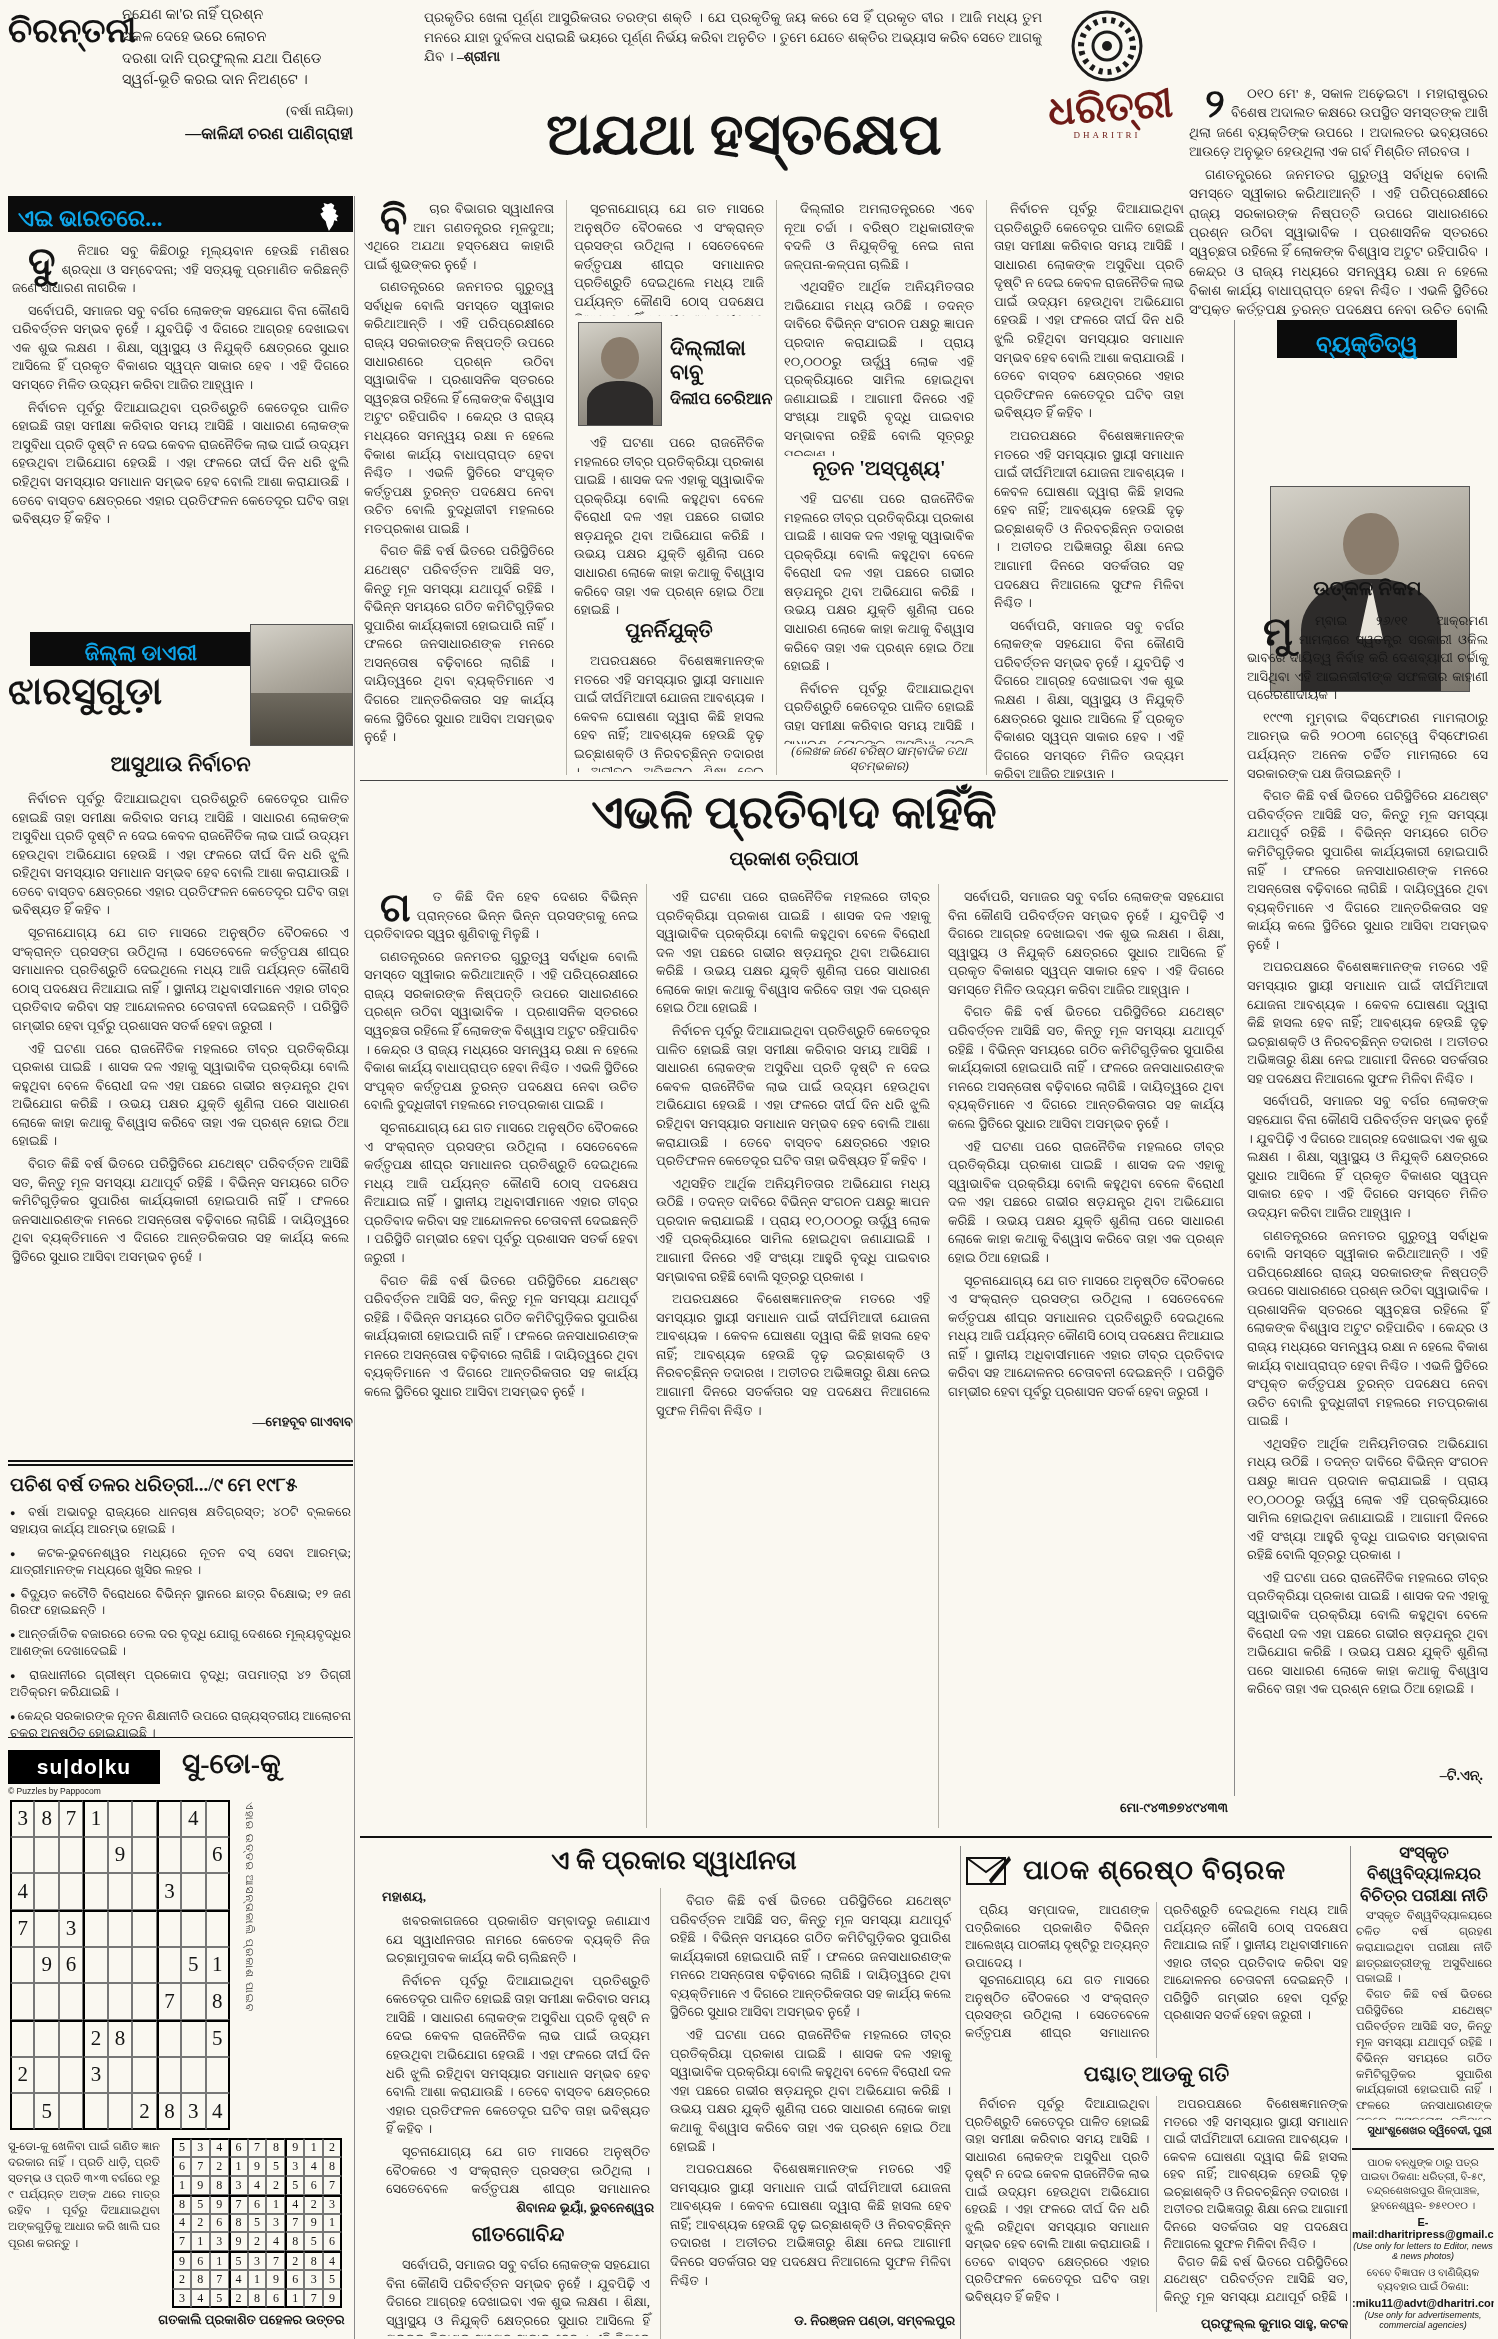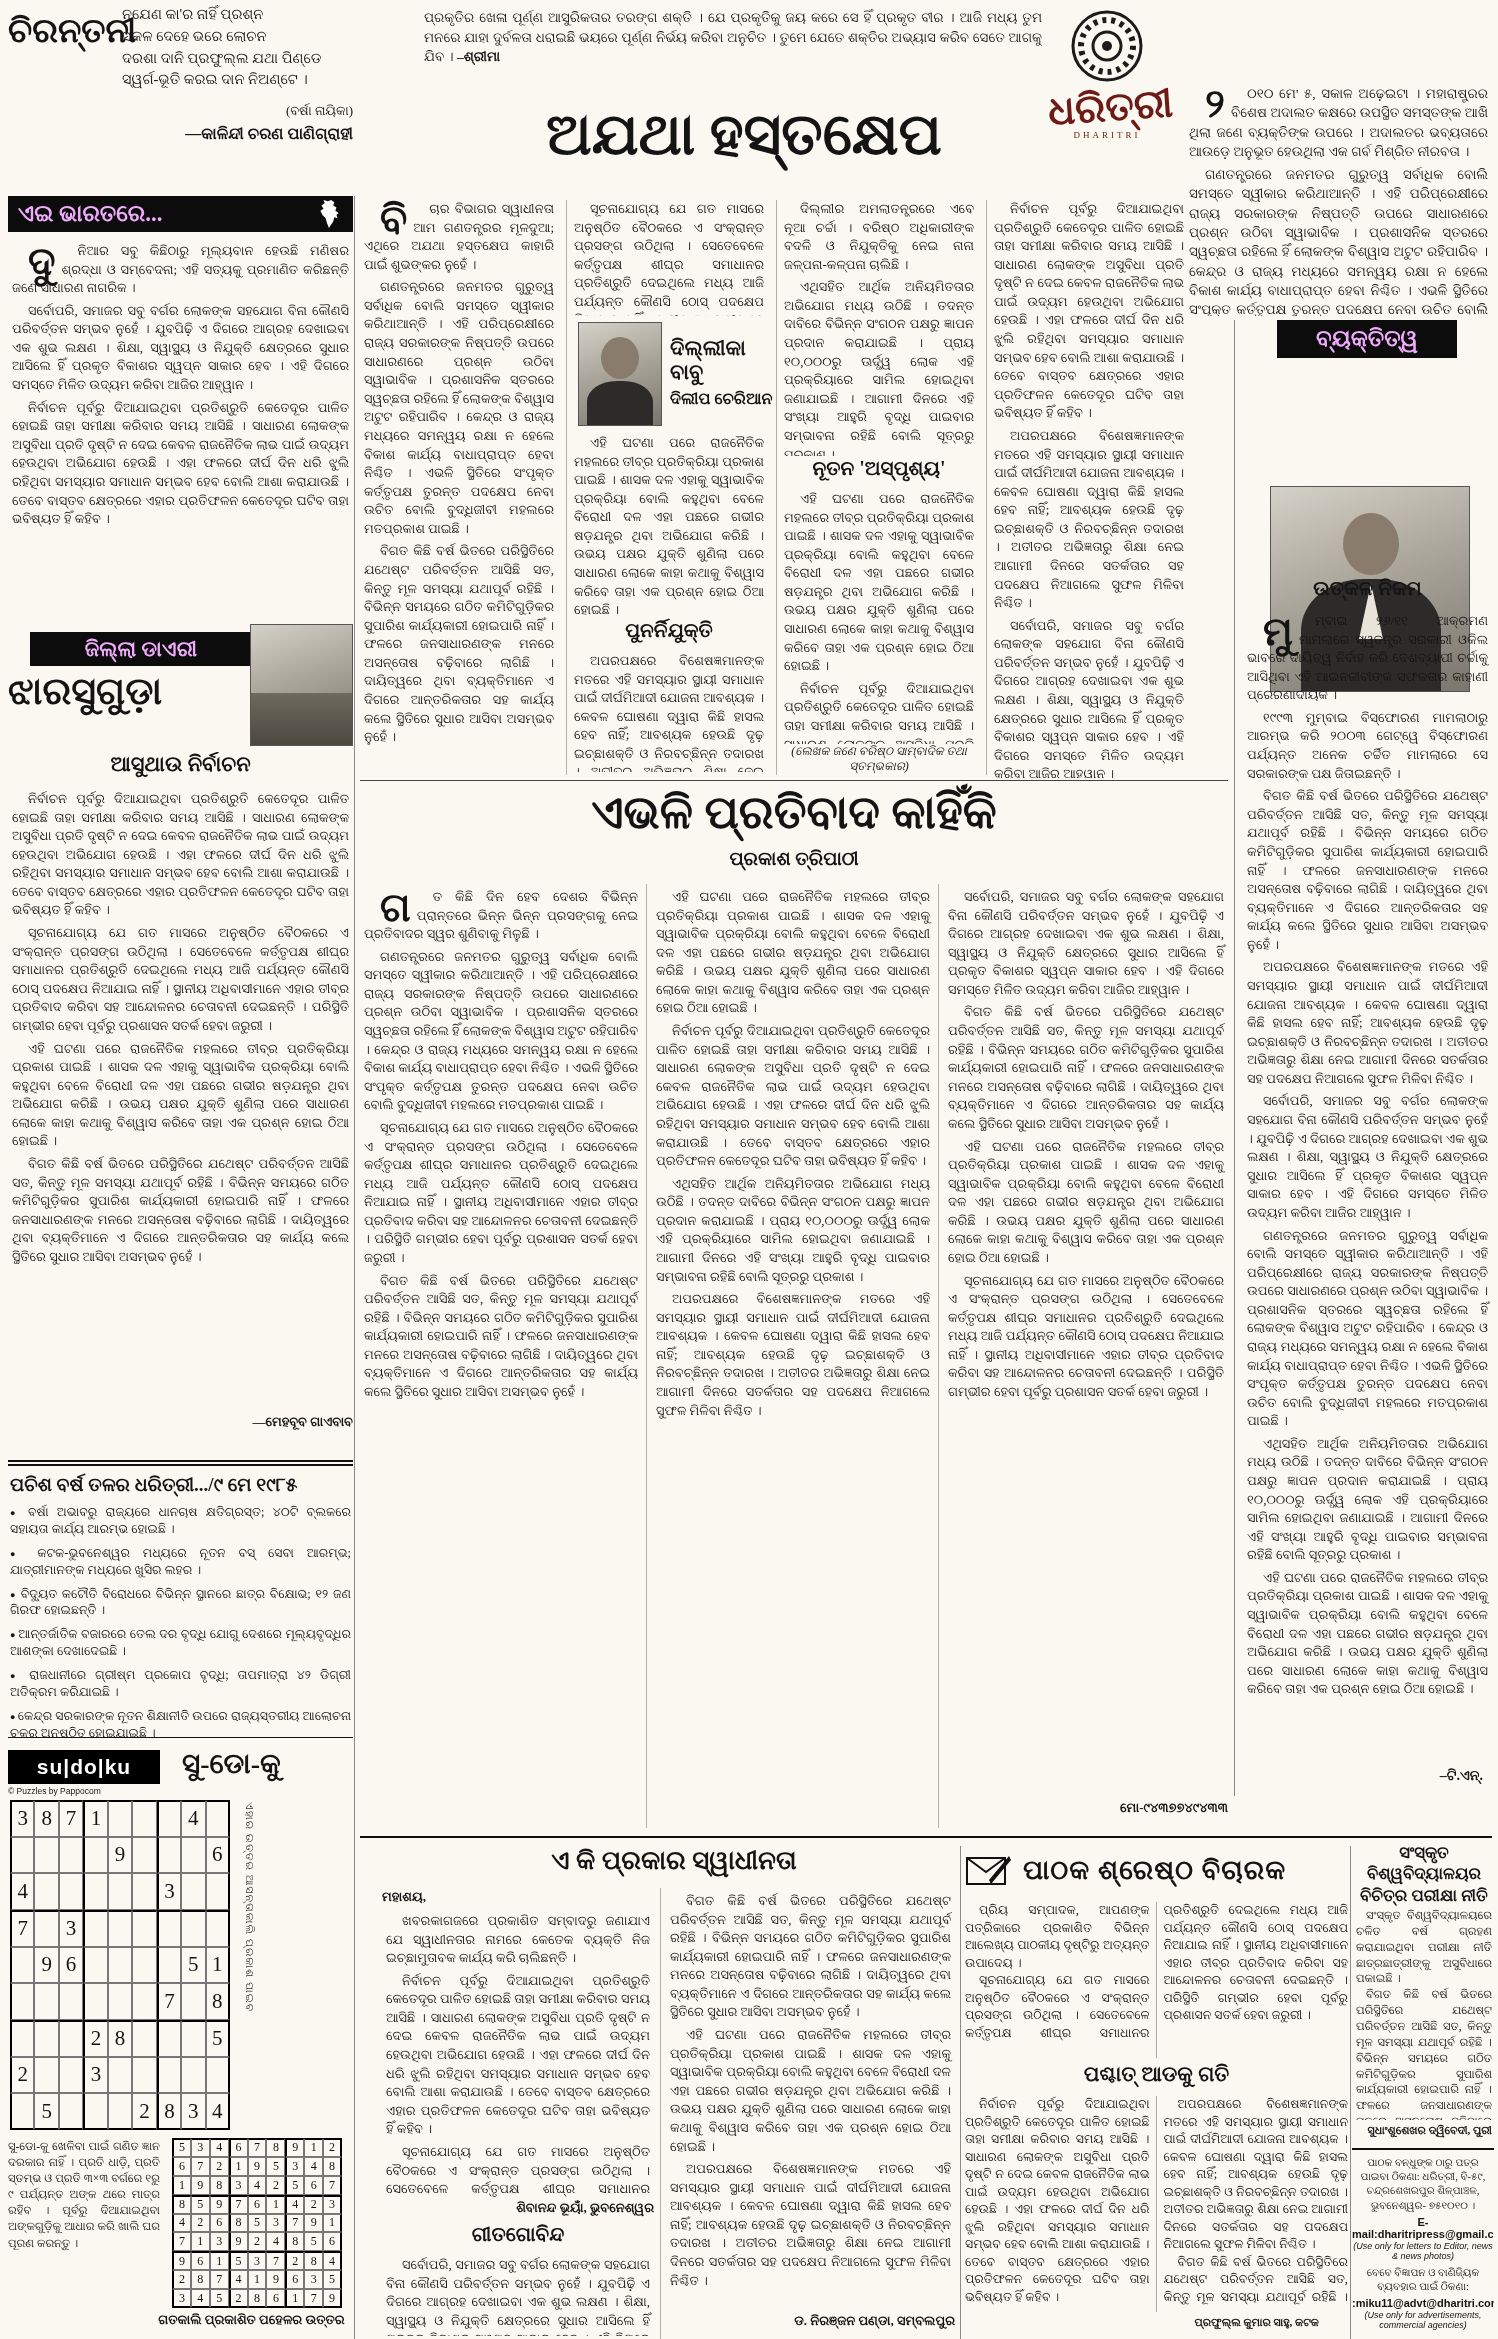--- a/index.html
+++ b/index.html
@@ -4,21 +4,21 @@
 <style>
   html,body{margin:0;padding:0;background:#6e6e6e;}
   .page{position:relative;width:1498px;height:2339px;background:#faf8f1;color:#141414;
         font-family:"Liberation Serif","DejaVu Serif",serif;overflow:hidden;}
   .abs{position:absolute;box-sizing:border-box;}
   .col{font-size:13px;line-height:1.43;text-align:justify;overflow:hidden;}
   .col p{margin:4px;text-indent:16px;}
   .col p+p{margin-top:2px;}
   .chunk{overflow:hidden;}
   .subhead{font-weight:bold;text-align:center;font-size:20px;line-height:1.2;overflow:hidden;}
-  .banner{background:#0c0c0c;color:#f0abfc;font-weight:bold;display:flex;align-items:center;gap:8px;padding:0 10px;box-sizing:border-box;}
+  .banner{background:#0c0c0c;color:#0ea5e9;font-weight:bold;display:flex;align-items:flex-end;gap:8px;padding:0 10px;box-sizing:border-box;}
   .photo{background:linear-gradient(160deg,#d4d1c8 0%,#aba69b 45%,#7b766d 100%);position:relative;overflow:hidden;border:1px solid #555;}
   .photo .head{position:absolute;border-radius:50%;background:#8a7c6c;}
   .photo .torso{position:absolute;background:#2d2b2a;border-radius:45% 45% 0 0;}
   .photo .shirt{position:absolute;background:#e8e4da;clip-path:polygon(50% 0,20% 100%,80% 100%);}
   .photo .land{position:absolute;left:0;right:0;bottom:0;background:linear-gradient(#6f6a5f,#4c483f);}
   .vr{background:#8a8a8a;}
   .vrl{background:#b3b0a6;}
   .hr2{border-top:2px solid #111;}
   .hr1{border-top:1px solid #444;}
   .sig{font-weight:bold;text-align:right;font-size:13px;overflow:hidden;}
@@ -475,21 +475,21 @@
     <p>ପ୍ରିୟ ସମ୍ପାଦକ, ଆପଣଙ୍କ ପତ୍ରିକାରେ ପ୍ରକାଶିତ ବିଭିନ୍ନ ଆଲେଖ୍ୟ ପାଠକୀୟ ଦୃଷ୍ଟିରୁ ଅତ୍ୟନ୍ତ ଉପାଦେୟ ।</p>
     <p>ସୂଚନାଯୋଗ୍ୟ ଯେ ଗତ ମାସରେ ଅନୁଷ୍ଠିତ ବୈଠକରେ ଏ ସଂକ୍ରାନ୍ତ ପ୍ରସଙ୍ଗ ଉଠିଥିଲା । ସେତେବେଳେ କର୍ତ୍ତୃପକ୍ଷ ଶୀଘ୍ର ସମାଧାନର ପ୍ରତିଶ୍ରୁତି ଦେଇଥିଲେ ମଧ୍ୟ ଆଜି ପର୍ଯ୍ୟନ୍ତ କୌଣସି ଠୋସ୍ ପଦକ୍ଷେପ ନିଆଯାଇ ନାହିଁ । ସ୍ଥାନୀୟ ଅଧିବାସୀମାନେ ଏହାର ତୀବ୍ର ପ୍ରତିବାଦ କରିବା ସହ ଆନ୍ଦୋଳନର ଚେତାବନୀ ଦେଇଛନ୍ତି । ପରିସ୍ଥିତି ଗମ୍ଭୀର ହେବା ପୂର୍ବରୁ ପ୍ରଶାସନ ସତର୍କ ହେବା ଜରୁରୀ ।</p>
 
   </section>
   <div class="abs subhead" style="left:965px;top:2062px;width:383px;height:30px;font-size:21px;">ପଶ୍ଚାତ୍ ଆଡକୁ ଗତି</div>
   <section class="abs twocol" style="left:965px;top:2096px;width:383px;height:216px;">
     <p>ନିର୍ବାଚନ ପୂର୍ବରୁ ଦିଆଯାଇଥିବା ପ୍ରତିଶ୍ରୁତି କେତେଦୂର ପାଳିତ ହୋଇଛି ତାହା ସମୀକ୍ଷା କରିବାର ସମୟ ଆସିଛି । ସାଧାରଣ ଲୋକଙ୍କ ଅସୁବିଧା ପ୍ରତି ଦୃଷ୍ଟି ନ ଦେଇ କେବଳ ରାଜନୈତିକ ଲାଭ ପାଇଁ ଉଦ୍ୟମ ହେଉଥିବା ଅଭିଯୋଗ ହେଉଛି । ଏହା ଫଳରେ ଦୀର୍ଘ ଦିନ ଧରି ଝୁଲି ରହିଥିବା ସମସ୍ୟାର ସମାଧାନ ସମ୍ଭବ ହେବ ବୋଲି ଆଶା କରାଯାଉଛି । ତେବେ ବାସ୍ତବ କ୍ଷେତ୍ରରେ ଏହାର ପ୍ରତିଫଳନ କେତେଦୂର ଘଟିବ ତାହା ଭବିଷ୍ୟତ ହିଁ କହିବ ।</p>
     <p>ଅପରପକ୍ଷରେ ବିଶେଷଜ୍ଞମାନଙ୍କ ମତରେ ଏହି ସମସ୍ୟାର ସ୍ଥାୟୀ ସମାଧାନ ପାଇଁ ଦୀର୍ଘମିଆଦୀ ଯୋଜନା ଆବଶ୍ୟକ । କେବଳ ଘୋଷଣା ଦ୍ୱାରା କିଛି ହାସଲ ହେବ ନାହିଁ; ଆବଶ୍ୟକ ହେଉଛି ଦୃଢ଼ ଇଚ୍ଛାଶକ୍ତି ଓ ନିରବଚ୍ଛିନ୍ନ ତଦାରଖ । ଅତୀତର ଅଭିଜ୍ଞତାରୁ ଶିକ୍ଷା ନେଇ ଆଗାମୀ ଦିନରେ ସତର୍କତାର ସହ ପଦକ୍ଷେପ ନିଆଗଲେ ସୁଫଳ ମିଳିବା ନିଶ୍ଚିତ ।</p>
     <p>ବିଗତ କିଛି ବର୍ଷ ଭିତରେ ପରିସ୍ଥିତିରେ ଯଥେଷ୍ଟ ପରିବର୍ତ୍ତନ ଆସିଛି ସତ, କିନ୍ତୁ ମୂଳ ସମସ୍ୟା ଯଥାପୂର୍ବ ରହିଛି । ବିଭିନ୍ନ ସମୟରେ ଗଠିତ କମିଟିଗୁଡ଼ିକର ସୁପାରିଶ କାର୍ଯ୍ୟକାରୀ ହୋଇପାରି ନାହିଁ । ଫଳରେ ଜନସାଧାରଣଙ୍କ ମନରେ ଅସନ୍ତୋଷ ବଢ଼ିବାରେ ଲାଗିଛି । ଦାୟିତ୍ୱରେ ଥିବା ବ୍ୟକ୍ତିମାନେ ଏ ଦିଗରେ ଆନ୍ତରିକତାର ସହ କାର୍ଯ୍ୟ କଲେ ସ୍ଥିତିରେ ସୁଧାର ଆସିବା ଅସମ୍ଭବ ନୁହେଁ ।</p>
   </section>
-  <div class="abs sig" style="left:936px;top:2316px;width:383px;height:20px;font-size:11px;">ପ୍ରଫୁଲ୍ଲ କୁମାର ସାହୁ, କଟକ</div>
+  <div class="abs sig" style="left:965px;top:2316px;width:383px;height:20px;font-size:13px;">ପ୍ରଫୁଲ୍ଲ କୁମାର ସାହୁ, କଟକ</div>
 
   <div class="abs sn-headline" style="left:1356px;top:1842px;width:136px;height:62px;">ସଂସ୍କୃତ ବିଶ୍ୱବିଦ୍ୟାଳୟର ବିଚିତ୍ର ପରୀକ୍ଷା ନୀତି</div>
   <section class="abs sn-body" style="left:1356px;top:1908px;width:136px;height:212px;">
     <p>ସଂସ୍କୃତ ବିଶ୍ୱବିଦ୍ୟାଳୟରେ ଚଳିତ ବର୍ଷ ଗ୍ରହଣ କରାଯାଇଥିବା ପରୀକ୍ଷା ନୀତି ଛାତ୍ରଛାତ୍ରୀଙ୍କୁ ଅସୁବିଧାରେ ପକାଇଛି ।</p>
     <p>ବିଗତ କିଛି ବର୍ଷ ଭିତରେ ପରିସ୍ଥିତିରେ ଯଥେଷ୍ଟ ପରିବର୍ତ୍ତନ ଆସିଛି ସତ, କିନ୍ତୁ ମୂଳ ସମସ୍ୟା ଯଥାପୂର୍ବ ରହିଛି । ବିଭିନ୍ନ ସମୟରେ ଗଠିତ କମିଟିଗୁଡ଼ିକର ସୁପାରିଶ କାର୍ଯ୍ୟକାରୀ ହୋଇପାରି ନାହିଁ । ଫଳରେ ଜନସାଧାରଣଙ୍କ ମନରେ ଅସନ୍ତୋଷ ବଢ଼ିବାରେ ଲାଗିଛି । ଦାୟିତ୍ୱରେ ଥିବା ବ୍ୟକ୍ତିମାନେ ଏ ଦିଗରେ ଆନ୍ତରିକତାର ସହ କାର୍ଯ୍ୟ କଲେ ସ୍ଥିତିରେ ସୁଧାର ଆସିବା ଅସମ୍ଭବ ନୁହେଁ ।</p>
   </section>
   <div class="abs sig" style="left:1356px;top:2124px;width:136px;height:20px;font-size:11px;">ସୁଧାଂଶୁଶେଖର ଦ୍ୱିବେଦୀ, ପୁରୀ</div>
 
   <section class="abs contact" style="left:1352px;top:2148px;width:142px;height:188px;">
     <div class="c-odia">ପାଠକ ବନ୍ଧୁଙ୍କ ଠାରୁ ପତ୍ର ପାଇବା ଠିକଣା: ଧରିତ୍ରୀ, ବି-୫୯, ଚନ୍ଦ୍ରଶେଖରପୁର ଶିଳ୍ପାଞ୍ଚଳ, ଭୁବନେଶ୍ୱର- ୭୫୧୦୧୦ ।</div>

